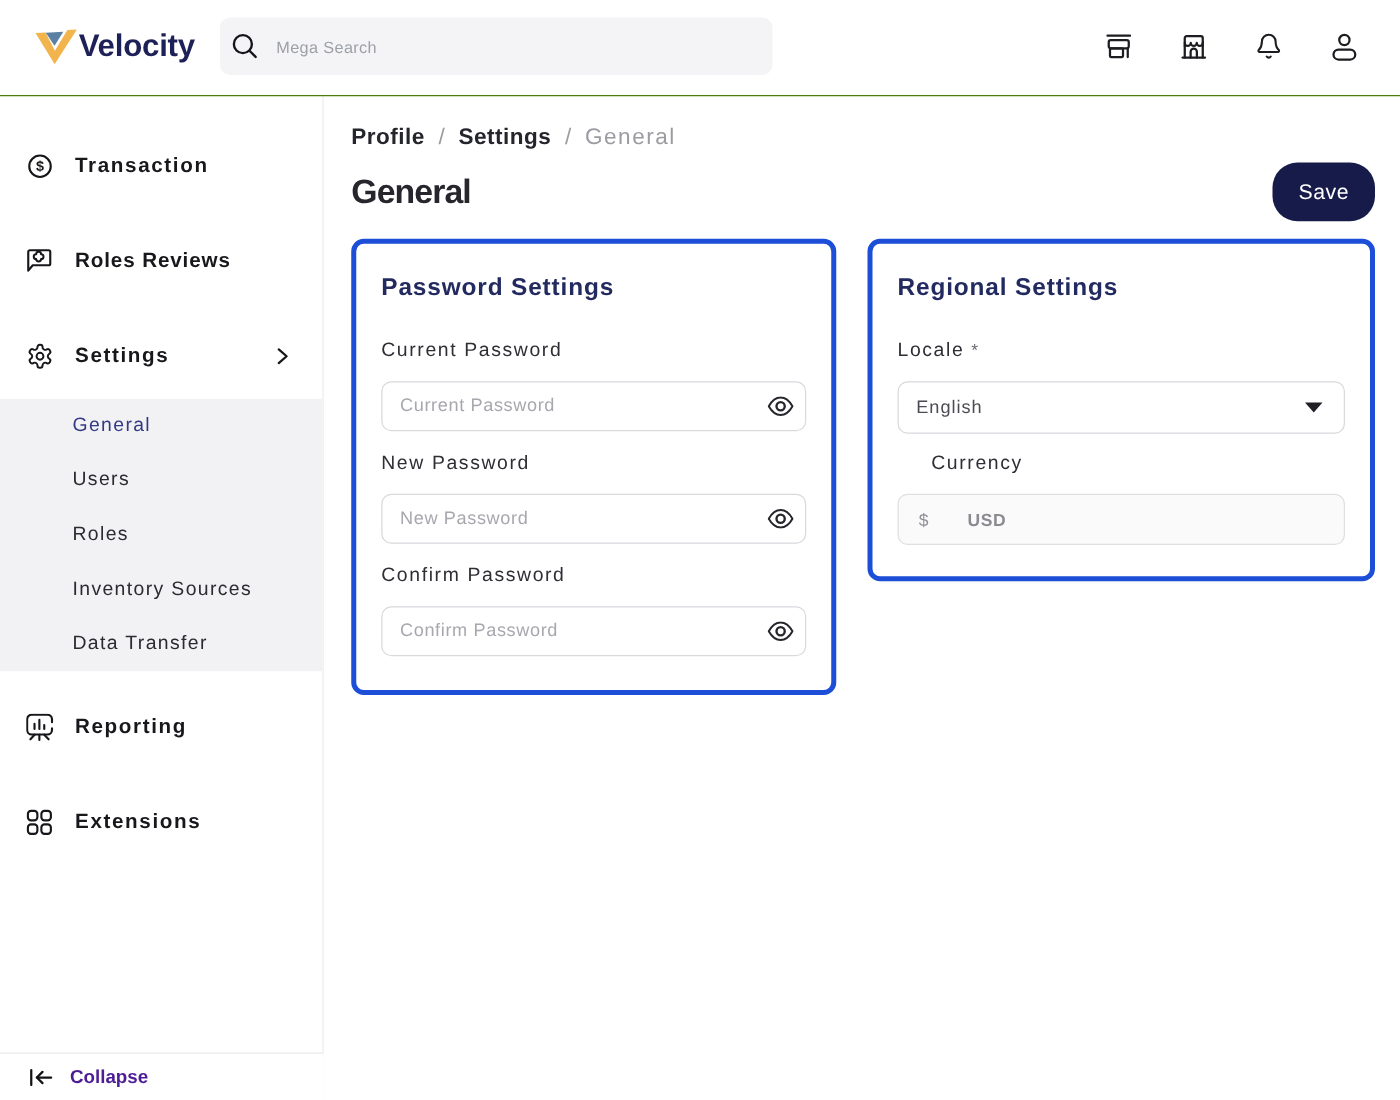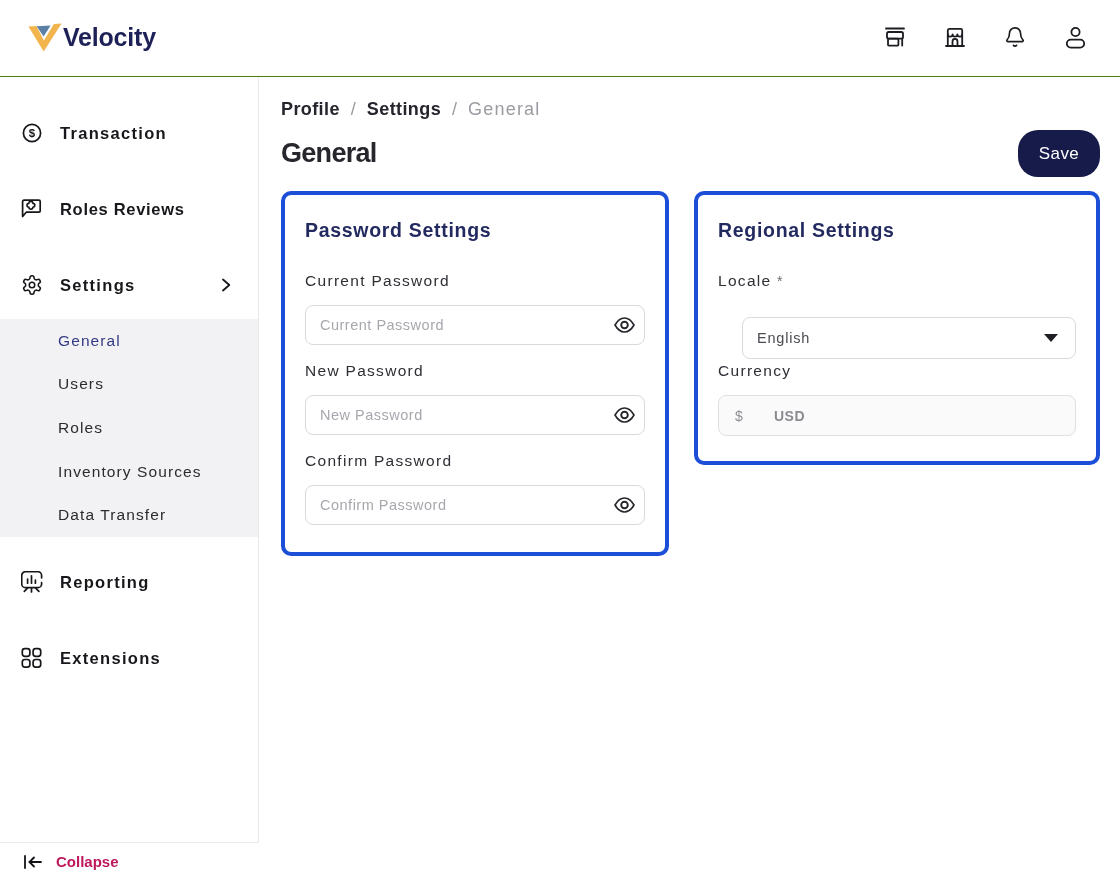--- a/index.html
+++ b/index.html
@@ -21,21 +21,21 @@
 .item { position:relative; height:76px; }
 .item .ic { position:absolute; left:21px; top:50%; margin-top:-11px; width:22px; height:22px; }
 .item .tx { position:absolute; left:60px; top:50%; transform:translateY(-50%); font-size:16.5px; font-weight:600; color:#18181c; letter-spacing:1.3px; white-space:nowrap; }
 .item .chev { position:absolute; right:27px; top:50%; margin-top:-7px; }
 .submenu { margin-top:-4px; background:#f2f2f4; }
 .sitem { height:43.6px; display:flex; align-items:center; padding-left:58px; font-size:15.5px; color:#2b2b30; letter-spacing:1.1px; }
 .sitem.active { color:#333a83; }
 .gap7 { height:7px; }
 #collapse { position:absolute; left:0; bottom:0; width:259px; height:38px; background:#fff; border-top:1px solid #e9e9ec; z-index:6; }
 #collapse svg { position:absolute; left:24px; top:12px; }
-#collapse span { position:absolute; left:56px; top:10px; font-size:15px; font-weight:600; color:#be185d; letter-spacing:0px; }
+#collapse span { position:absolute; left:56px; top:10px; font-size:15px; font-weight:600; color:#4c1d95; letter-spacing:0px; }
 
 
 #main { position:absolute; left:259px; top:76px; right:0; bottom:0; background:#fff; }
 #crumb { position:absolute; left:22px; top:23px; font-size:18px; white-space:nowrap; }
 #crumb b { color:#25252d; font-weight:bold; letter-spacing:0.4px; }
 #crumb .sep { color:#9b9ba1; margin:0 11px; }
 #crumb .cur { color:#9b9ba1; letter-spacing:1.2px; }
 h1 { position:absolute; left:22px; top:64px; font-size:27px; line-height:27px; font-weight:bold; color:#26262c; letter-spacing:-0.7px; }
 #save { position:absolute; top:54px; right:20px; width:82px; height:47px; background:#171b4a; border-radius:20px; color:#fff; font-size:17px; font-weight:normal; letter-spacing:0.4px; display:flex; align-items:center; justify-content:center; }
 
@@ -149,38 +149,45 @@
       <svg class="eye" width="21" height="16" viewBox="0 0 21 16" fill="none" stroke="#26262c">
           <path stroke-width="1.6" d="M1 8 C4 2.7 7.7 1 10.5 1 C13.3 1 17 2.7 20 8 C17 13.3 13.3 15 10.5 15 C7.7 15 4 13.3 1 8 Z"></path>
           <circle cx="10.5" cy="8" r="3.3" stroke-width="1.9"></circle>
         </svg>
     </div>
   </div>
 
   <div class="card" id="card2">
     <h2>Regional Settings</h2>
     <div class="lbl" style="top:77px;">Locale&nbsp;<span class="ast">*</span></div>
-    <div class="inp sel" style="top:122px;margin-left:24px;">
+    <div class="inp sel" style="top:110px;">
       <span class="ph">English</span>
       <span class="caret"></span>
     </div>
-    <div class="lbl" style="top:167px;">Currency</div>
+    <div class="lbl" style="top:167px;margin-left:27px;">Currency</div>
     <div class="inp usd" style="top:200px;">
       <span class="dol">$</span>
       <span class="cur">USD</span>
     </div>
   </div>
 </div>
 
 <div id="hdr">
   <svg id="logo" width="34" height="30" viewBox="0 0 34 30">
     <polygon points="0.4,3.4 8.4,3 15.9,17.6 25.9,0.9 33.5,0.6 15.7,28.4" fill="#f2b44c"></polygon>
     <polygon points="8.6,3.2 22.6,2.4 15.6,13.5" fill="#5c80a4"></polygon>
   </svg>
   <span id="brand">Velocity</span>
+  <div id="search">
+    <svg width="22" height="22" viewBox="0 0 22 22" fill="none" stroke="#141419" stroke-width="1.9" stroke-linecap="round">
+        <circle cx="9.3" cy="9.3" r="7.2"></circle>
+        <path d="M14.6 14.6 L19.5 19.5"></path>
+      </svg>
+    <span>Mega Search</span>
+  </div>
   <svg class="hic" style="left:884px;" width="22" height="22" viewBox="0 0 22 22" fill="none" stroke="#1c1c21" stroke-width="1.8" stroke-linecap="round" stroke-linejoin="round">
     <path d="M2 2.5 H20"></path>
     <rect x="3" y="6" width="16" height="6.6" rx="1.6"></rect>
     <rect x="4" y="12.6" width="10.4" height="7" rx="0.8"></rect>
     <path d="M18.2 12.6 V19.6"></path>
   </svg>
   <svg class="hic" style="left:944px;" width="22" height="22" viewBox="0 0 22 22" fill="none" stroke="#1c1c21" stroke-width="1.8" stroke-linecap="round" stroke-linejoin="round">
     <path d="M2 20 H20"></path>
     <path d="M3.8 20 V10.5 M18.2 20 V10.5"></path>
     <path d="M3.8 10.8 V4.4 a1.5,1.5 0 0 1 1.5,-1.5 h11.4 a1.5,1.5 0 0 1 1.5,1.5 v6.4"></path>

